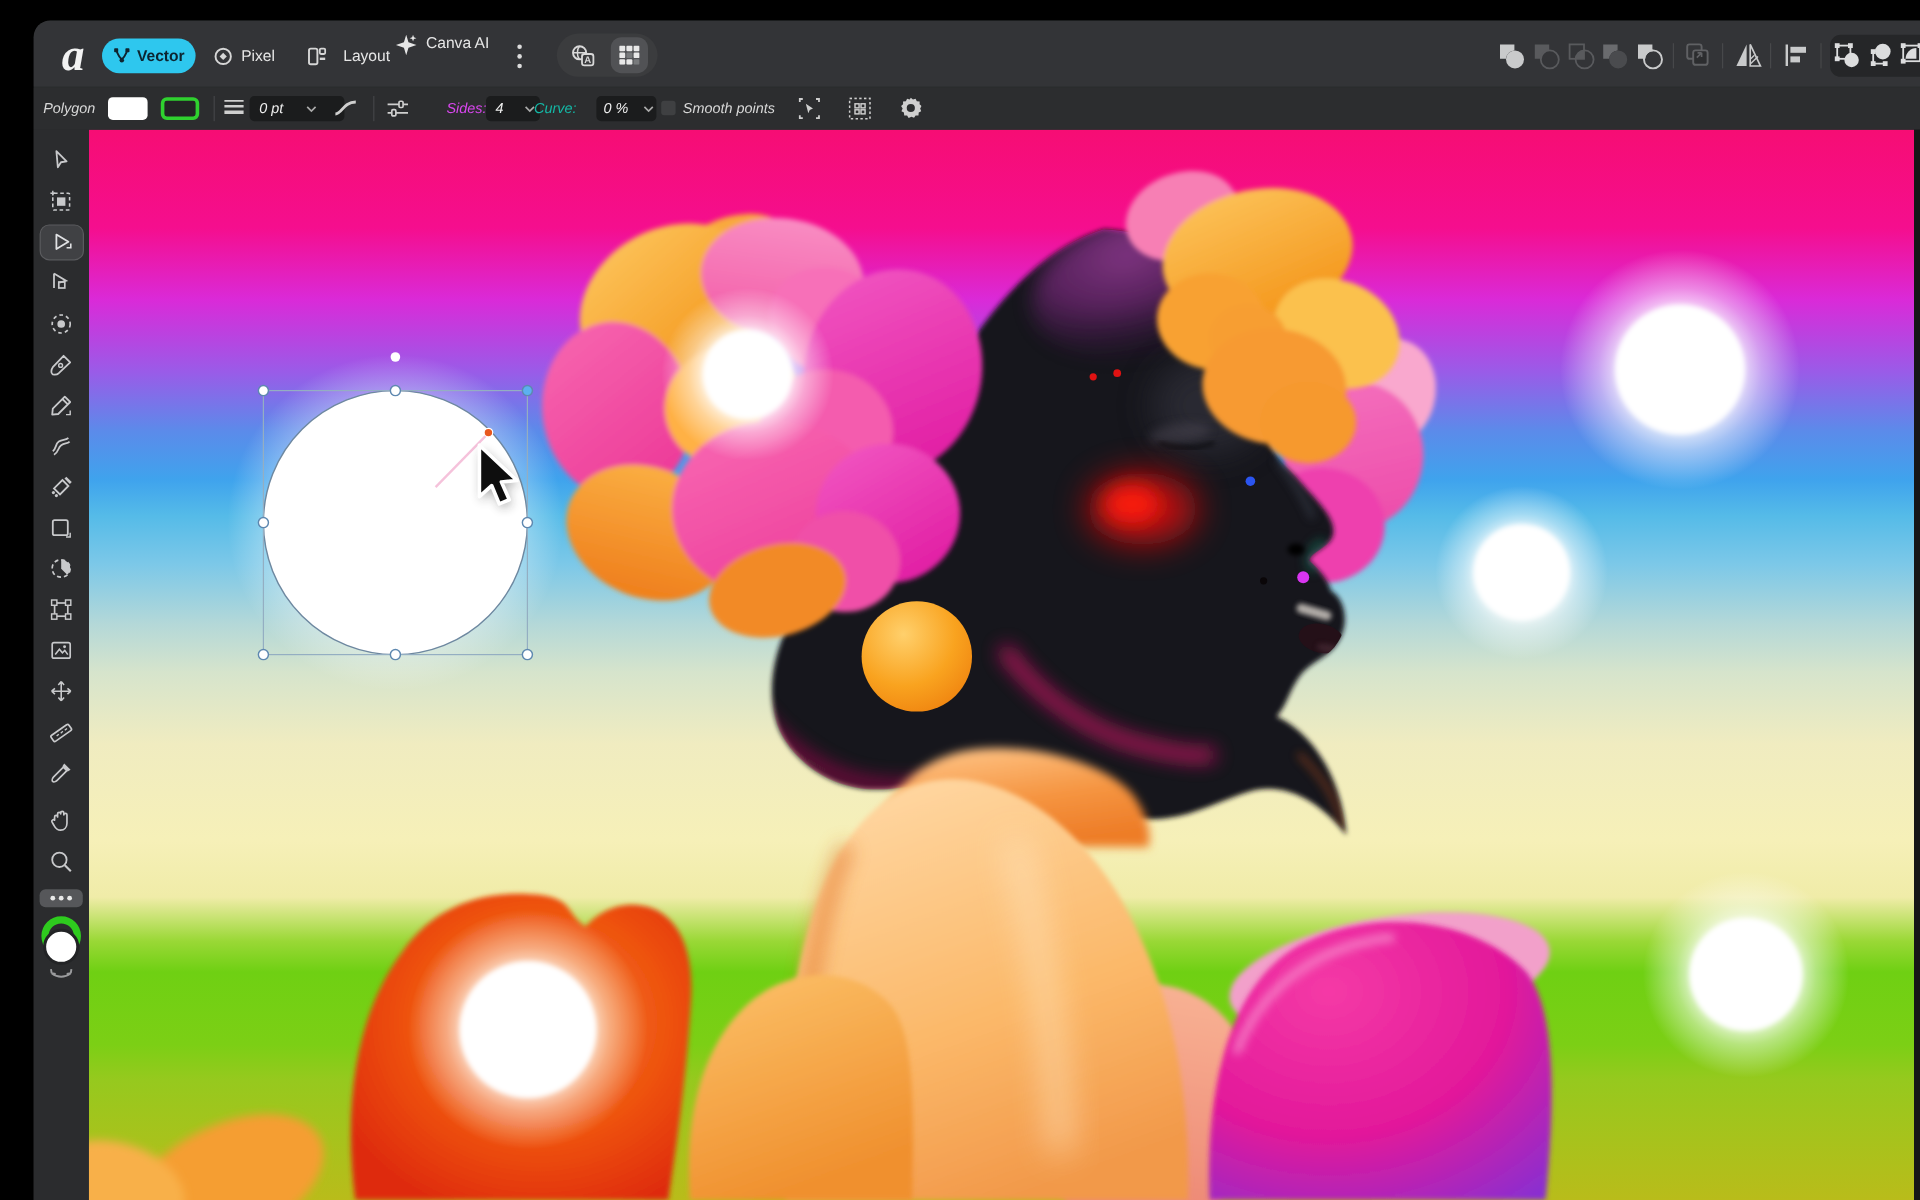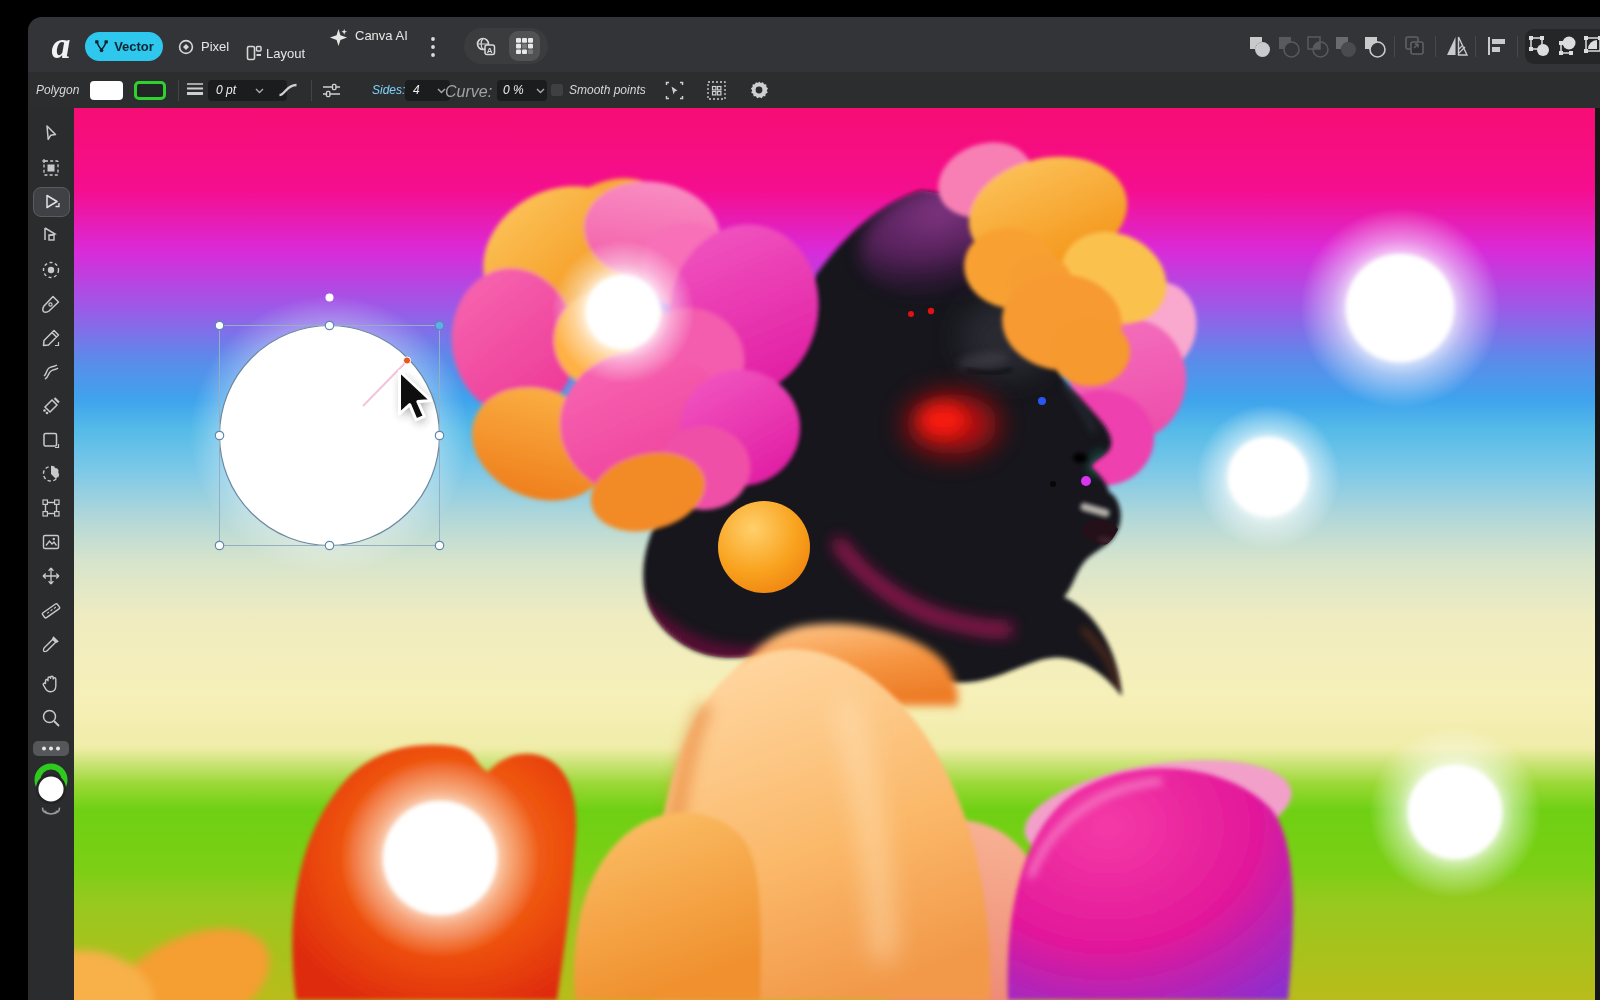--- a/index.html
+++ b/index.html
@@ -40,21 +40,21 @@
     </div>
 
     <div class="abs" style="left:150px;top:15px;height:29px;display:flex;align-items:center;gap:7px">
       <svg width="16" height="16" viewBox="0 0 16 16">
           <circle cx="8" cy="8" r="6.4" fill="none" stroke="#d6d6d6" stroke-width="1.6"></circle>
           <path d="M8 5 L5 8 L8 11 L11 8 Z" fill="#d6d6d6"></path>
         </svg>
       <span class="tlabel">Pixel</span>
     </div>
 
-    <div class="abs" style="left:218px;top:15px;height:29px;display:flex;align-items:flex-end;gap:4px">
+    <div class="abs" style="left:228px;top:15px;height:29px;display:flex;align-items:center;gap:14px">
       <svg width="16" height="16" viewBox="0 0 16 16">
           <rect x="1.5" y="1.5" width="7" height="13" rx="1.5" fill="none" stroke="#d6d6d6" stroke-width="1.6"></rect>
           <rect x="10.5" y="1.5" width="4.5" height="4.5" rx="1" fill="none" stroke="#d6d6d6" stroke-width="1.5"></rect>
           <rect x="10.5" y="9" width="4.5" height="2" fill="#d6d6d6"></rect>
         </svg>
       <span class="tlabel">Layout</span>
     </div>
 
     <div class="abs" style="left:301px;top:11px;height:29px;display:flex;align-items:flex-start;gap:7px">
       <svg width="19" height="19" viewBox="0 0 20 20">
@@ -178,28 +178,28 @@
     </div>
     <svg class="abs" style="left:250px;top:9px" width="20" height="16" viewBox="0 0 20 16">
         <path d="M1.5 13 C7 13 8 3 18.5 3" stroke="#cfcfcf" stroke-width="2.4" fill="none"></path>
       </svg>
     <div class="abs" style="left:283px;top:7px;width:1px;height:21px;background:#444547"></div>
     <svg class="abs" style="left:294px;top:8px" width="19" height="19" viewBox="0 0 19 19">
       <path d="M1 6 h17 M1 13 h17" stroke="#cfcfcf" stroke-width="1.5"></path>
       <rect x="10.5" y="3.4" width="3.4" height="5.2" rx="1" fill="#2c2d2f" stroke="#cfcfcf" stroke-width="1.4"></rect>
       <rect x="4.5" y="10.4" width="3.4" height="5.2" rx="1" fill="#2c2d2f" stroke="#cfcfcf" stroke-width="1.4"></rect>
     </svg>
-    <span class="abs" style="left:344px;top:10px;color:#7dd3fc;font-size:12px">Sides:</span>
+    <span class="abs" style="left:344px;top:10px;color:#d946ef;font-size:12px">Sides:</span>
     <div class="abs" style="left:377px;top:7px;width:45px;height:21px;background:#1b1c1d;border-radius:4px">
       <span class="abs" style="left:8px;top:3px;color:#efefef;font-size:12px">4</span>
       <svg class="abs" style="left:32px;top:8px" width="9" height="6" viewBox="0 0 9 6">
           <path d="M1 1 L4.5 4.5 L8 1" stroke="#aaa" stroke-width="1.4" fill="none"></path>
         </svg>
     </div>
-    <span class="abs" style="left:417px;top:10px;color:#a3a3a3;font-size:16px">Curve:</span>
+    <span class="abs" style="left:417px;top:10px;color:#14b8a6;font-size:12px">Curve:</span>
     <div class="abs" style="left:469px;top:7px;width:50px;height:21px;background:#1b1c1d;border-radius:4px">
       <span class="abs" style="left:6px;top:3px;color:#efefef;font-size:12px">0 %</span>
       <svg class="abs" style="left:39px;top:8px" width="9" height="6" viewBox="0 0 9 6">
           <path d="M1 1 L4.5 4.5 L8 1" stroke="#aaa" stroke-width="1.4" fill="none"></path>
         </svg>
     </div>
     <div class="abs" style="left:523px;top:11px;width:12px;height:12px;background:#3f4042;border-radius:2.5px"></div>
     <span class="abs" style="left:541px;top:10px;color:#d8d8d8;font-size:12px">Smooth points</span>
     <svg class="abs" style="left:637px;top:8px" width="19" height="19" viewBox="0 0 19 19">
       <path d="M4 1.5 h-2.5 v2.5 M15 1.5 h2.5 v2.5 M4 17.5 h-2.5 v-2.5 M15 17.5 h2.5 v-2.5" stroke="#cfcfcf" stroke-width="1.5" fill="none"></path>

